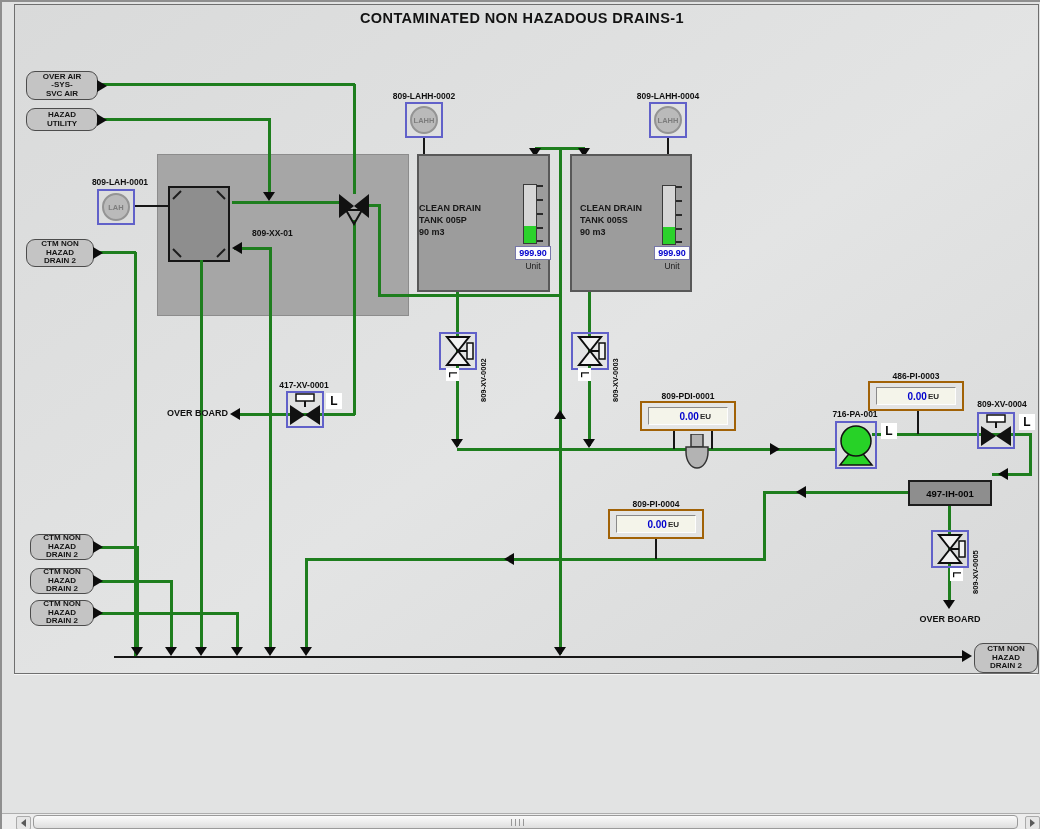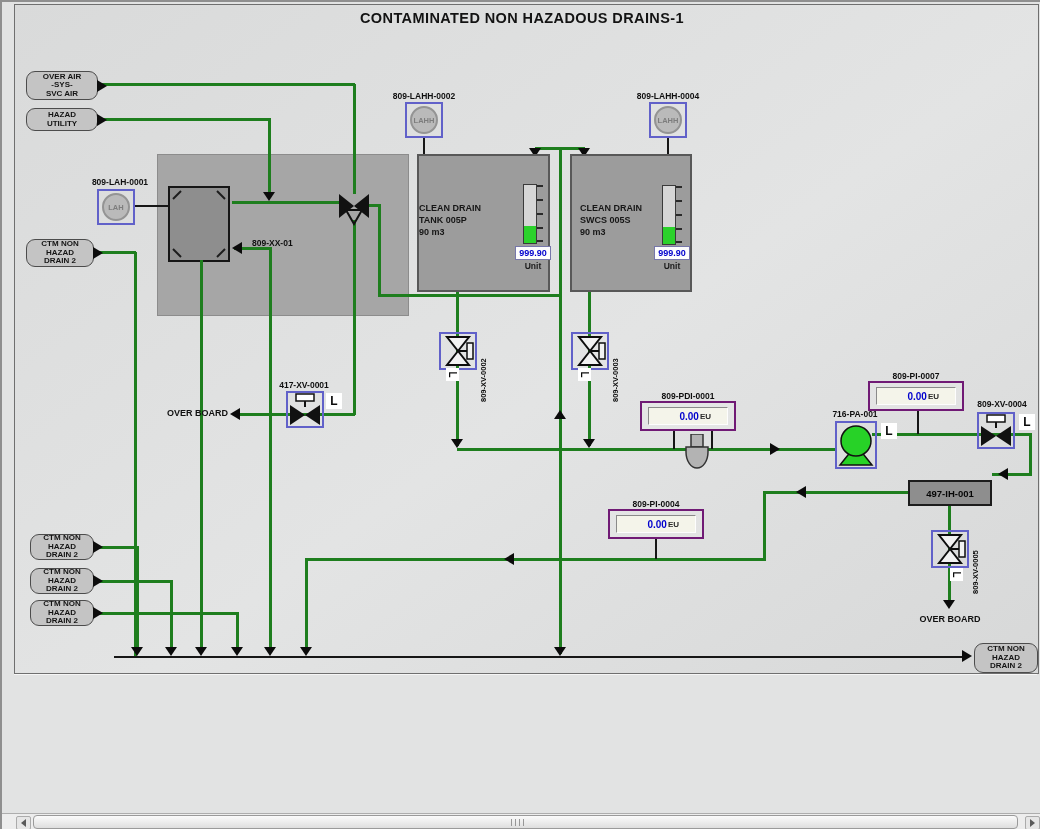--- a/index.html
+++ b/index.html
@@ -27,22 +27,22 @@
         font-size:7.5px;font-weight:bold;display:flex;align-items:center;justify-content:center;box-sizing:border-box;}
   .grayzone{position:absolute;left:155px;top:152px;width:250px;height:160px;background:#a6a6a6;border:1px solid #8c8c8c;}
   .exch{position:absolute;left:166px;top:184px;width:62px;height:76px;background:#8e8e8e;border:2px solid #161616;box-sizing:border-box;}
   .tank{position:absolute;background:#9c9c9c;border:2px solid #585858;box-sizing:border-box;}
   .tline{font-size:9px;font-weight:bold;color:#161616;line-height:12px;}
   .ttext{position:absolute;}
   .gtrack{position:absolute;width:12px;height:58px;background:#d6d6d6;border:1px solid #3a3a3a;}
   .gfill{position:absolute;left:0;bottom:0;width:100%;height:17px;background:#2bd22b;}
   .gtick{position:absolute;width:6px;height:2px;background:#2a2a2a;}
   .vbox{position:absolute;background:#fdfdfd;border:1px solid #7777aa;color:#0000cd;font-size:9px;font-weight:bold;text-align:center;line-height:13px;box-sizing:border-box;}
-  .unit{position:absolute;font-size:8.5px;font-weight:bold;color:#1a1a1a;text-align:center;}
-  .disp{position:absolute;border:2px solid #701a75;background:rgba(238,238,240,.3);box-sizing:border-box;}
+  .unit{position:absolute;font-size:8.5px;font-weight:normal;color:#1a1a1a;text-align:center;}
+  .disp{position:absolute;border:2px solid #a16207;background:rgba(238,238,240,.3);box-sizing:border-box;}
   .dfield{position:absolute;left:6px;top:4px;right:6px;height:18px;background:#f4f4ea;border-top:1px solid #8a8a8a;border-left:1px solid #8a8a8a;
           border-bottom:1px solid #fdfdfd;border-right:1px solid #fdfdfd;display:flex;align-items:center;justify-content:flex-end;
           padding-right:16px;box-sizing:border-box;}
   .dval{color:#0000cd;font-size:10px;font-weight:bold;}
   .deu{color:#2a2a2a;font-size:8px;font-weight:bold;margin-left:1px;}
   .lbadge{position:absolute;background:#fff;color:#0a0a0a;font-weight:bold;display:flex;align-items:center;justify-content:center;}
   .vbx{position:absolute;border:2px solid #6161c9;box-sizing:border-box;}
   .ihbox{position:absolute;left:906px;top:478px;width:84px;height:26px;background:#8e8e8e;border:2px solid #1d1d1d;
          display:flex;align-items:center;justify-content:center;font-size:9.5px;font-weight:bold;color:#060606;box-sizing:border-box;}
   .obtext{position:absolute;font-size:9px;font-weight:bold;color:#101010;}
@@ -194,21 +194,21 @@
     <div class="circ">LAHH</div>
   </div>
 
   <div style="position:absolute;left:337px;top:190px">
     <svg width="30" height="34">
       <polygon points="0,2 0,26 15,14" fill="#111"></polygon>
       <polygon points="30,2 30,26 15,14" fill="#111"></polygon>
       <polygon points="7,18 23,18 15,32" fill="none" stroke="#111" stroke-width="2"></polygon>
     </svg>
   </div>
-  <div class="tag" style="left:250px;top:236px;width:90px;text-align:left">809-XX-01</div>
+  <div class="tag" style="left:250px;top:226px;width:90px;text-align:left">809-XX-01</div>
 
   <div class="tank" style="left:415px;top:152px;width:133px;height:138px"></div>
   <div class="ttext" style="left:417px;top:200px;width:100px">
     <div class="tline">CLEAN DRAIN</div>
     <div class="tline">TANK 005P</div>
     <div class="tline">90 m3</div>
   </div>
   <div class="gtrack" style="left:521px;top:182px">
       <div class="gfill"></div>
     </div>
@@ -216,21 +216,21 @@
   <div class="gtick" style="left:535px;top:197px"></div>
   <div class="gtick" style="left:535px;top:211px"></div>
   <div class="gtick" style="left:535px;top:225px"></div>
   <div class="gtick" style="left:535px;top:238px"></div>
   <div class="vbox" style="left:513px;top:244px;width:36px;height:14px">999.90</div>
   <div class="unit" style="left:513px;top:259px;width:36px">Unit</div>
 
   <div class="tank" style="left:568px;top:152px;width:122px;height:138px"></div>
   <div class="ttext" style="left:578px;top:200px;width:100px">
     <div class="tline">CLEAN DRAIN</div>
-    <div class="tline">SWCS 005S</div>
+    <div class="tline">TANK 005S</div>
     <div class="tline">90 m3</div>
   </div>
   <div class="gtrack" style="left:660px;top:183px">
       <div class="gfill"></div>
     </div>
   <div class="gtick" style="left:674px;top:184px"></div>
   <div class="gtick" style="left:674px;top:198px"></div>
   <div class="gtick" style="left:674px;top:212px"></div>
   <div class="gtick" style="left:674px;top:226px"></div>
   <div class="gtick" style="left:674px;top:239px"></div>
@@ -286,21 +286,21 @@
   </div>
 
   <div class="tag" style="left:608px;top:497px;width:92px">809-PI-0004</div>
   <div class="disp" style="left:606px;top:507px;width:96px;height:30px">
     <div class="dfield">
       <span class="dval">0.00</span>
       <span class="deu">EU</span>
     </div>
   </div>
 
-  <div class="tag" style="left:868px;top:369px;width:92px">809-PI-0007</div>
+  <div class="tag" style="left:868px;top:369px;width:92px">486-PI-0003</div>
   <div class="disp" style="left:866px;top:379px;width:96px;height:30px">
     <div class="dfield">
       <span class="dval">0.00</span>
       <span class="deu">EU</span>
     </div>
   </div>
 
   <div class="tag" style="left:818px;top:407px;width:70px">716-PA-001</div>
   <div class="vbx" style="left:833px;top:419px;width:42px;height:48px">
     <svg width="38" height="44">

